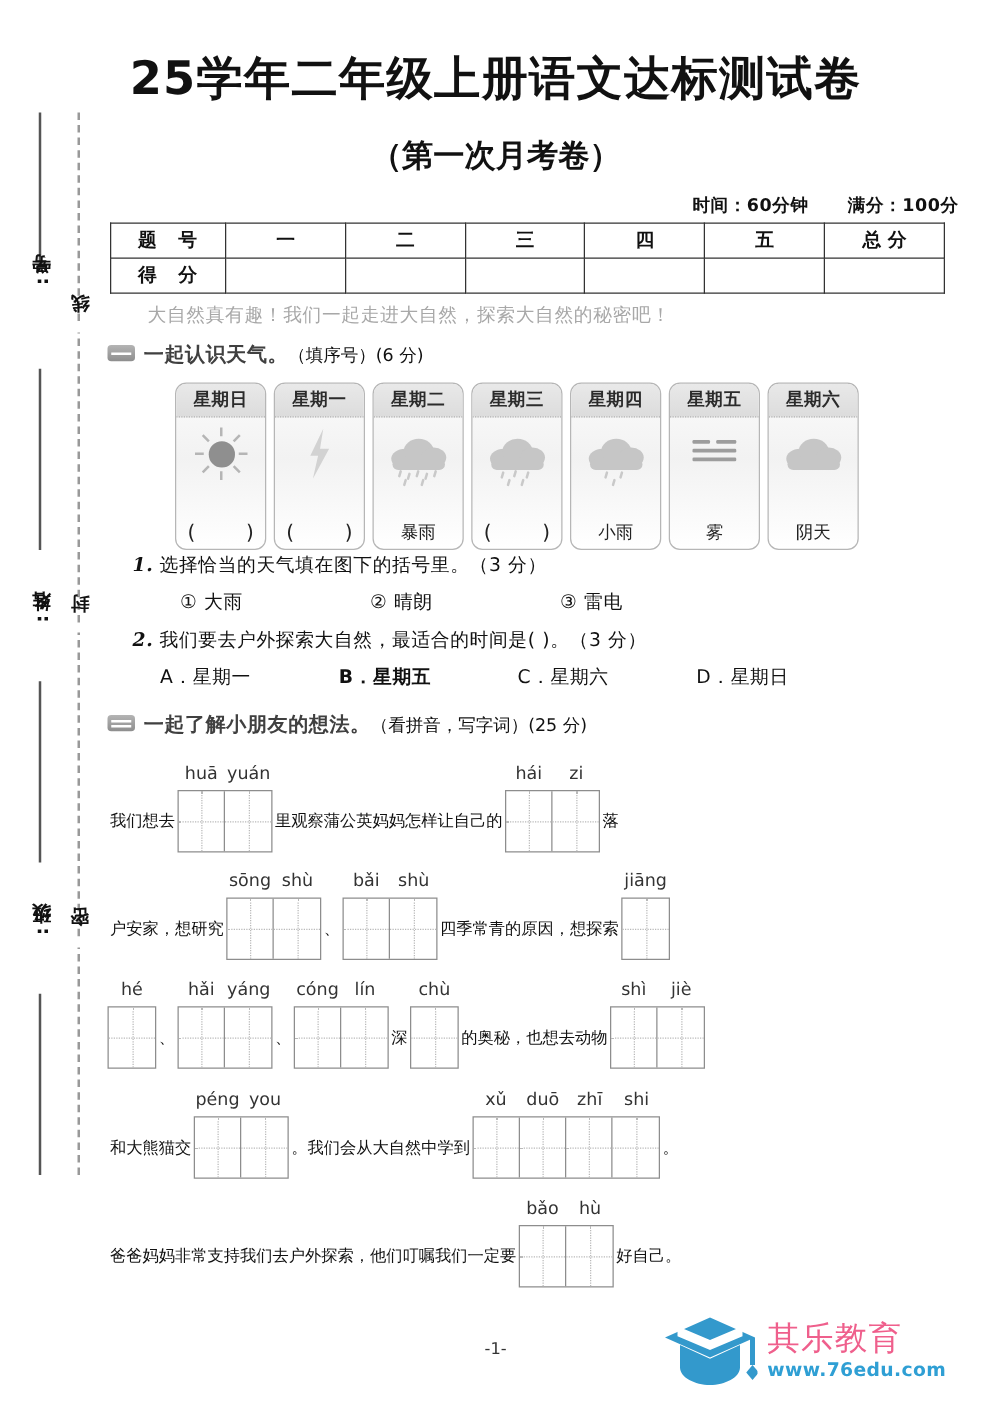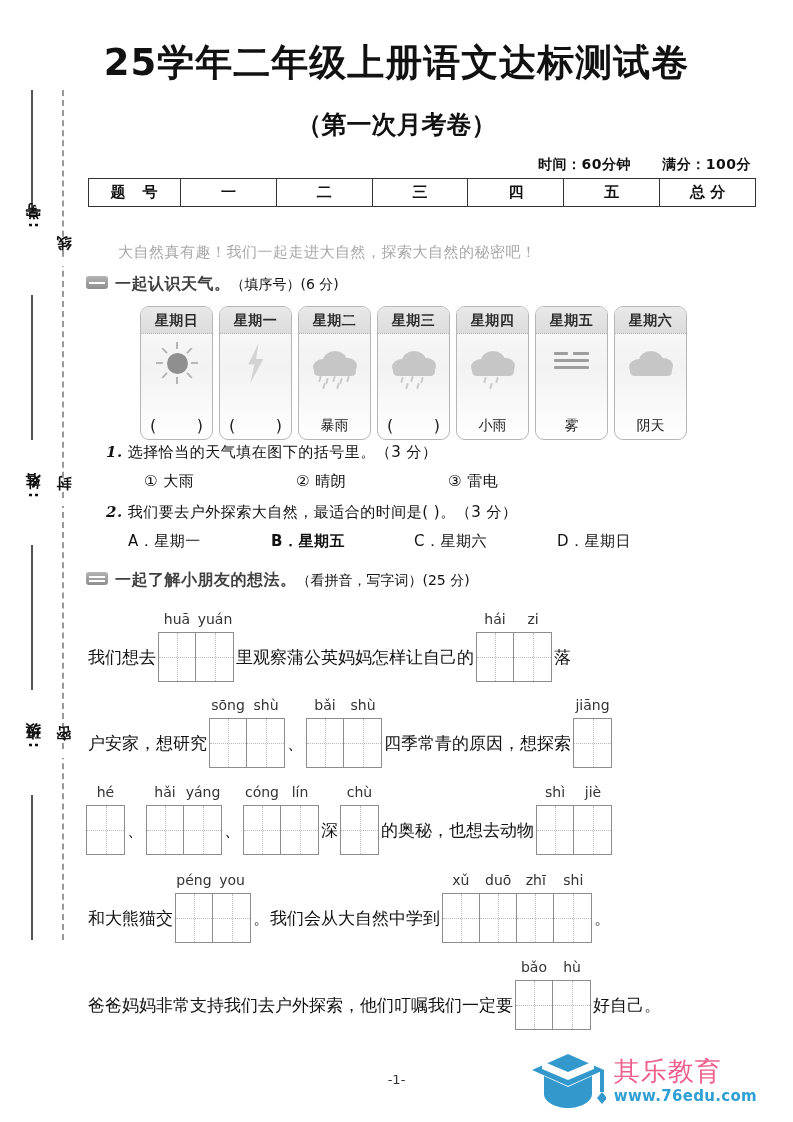--- a/index.html
+++ b/index.html
@@ -56,21 +56,21 @@
     font-family:"DejaVu Sans","Liberation Sans",sans-serif;
   }
   .subtitle{
     position:absolute;left:0;top:108px;width:793px;
     text-align:center;
     font-size:25px;
     font-weight:bold;
     color:#111;
   }
   .meta{
-    position:absolute;right:42px;top:156px;
+    position:absolute;right:26px;top:156px;
     font-size:14px;font-weight:bold;color:#111;
     letter-spacing:0.5px;
   }
   .meta span{margin-left:26px;}
 
   
   .score-table{
     position:absolute;left:88px;top:178px;width:668px;
     border-collapse:collapse;
     table-layout:fixed;
@@ -193,21 +193,21 @@
     content:"";position:absolute;left:0;top:50%;width:100%;border-top:1px dotted #b9b9b9;
   }
   .pybox{display:inline-block;vertical-align:middle;position:relative;}
   .py{
     position:absolute;left:0;top:-21px;width:100%;
     display:flex;
     font-family:"DejaVu Sans","Liberation Sans",sans-serif;
     font-size:14px;color:#333;
   }
   .py span{flex:1;text-align:center;}
-  .txt{display:inline-block;vertical-align:middle;padding:0 2px;font-size:17px;}
+  .txt{display:inline-block;vertical-align:middle;padding:0 2px;font-size:13px;}
 
   
   .pagenum{
     position:absolute;left:0;top:1072px;width:793px;text-align:center;
     font-size:13px;color:#333;
   }
   .logo{
     position:absolute;right:36px;bottom:10px;
     display:flex;align-items:center;gap:8px;
   }
@@ -254,20 +254,29 @@
   <table class="score-table">
     <tbody>
         <tr>
       <td class="head">题 号</td>
       <td>一</td>
       <td>二</td>
       <td>三</td>
       <td>四</td>
       <td>五</td>
       <td>总 分</td>
+    </tr>
+    <tr>
+      <td class="head">得 分</td>
+      <td></td>
+      <td></td>
+      <td></td>
+      <td></td>
+      <td></td>
+      <td></td>
     </tr>
   </tbody>
     </table>
 
   <div class="intro">大自然真有趣！我们一起走进大自然，探索大自然的秘密吧！</div>
 
   <div class="sec" style="top:274px;">
     <span class="sec-badge one"><i class="l1"></i></span><span class="sec-title">一起认识天气。</span><span class="sec-sub">（填序号）(6 分)</span>
   </div>
 

